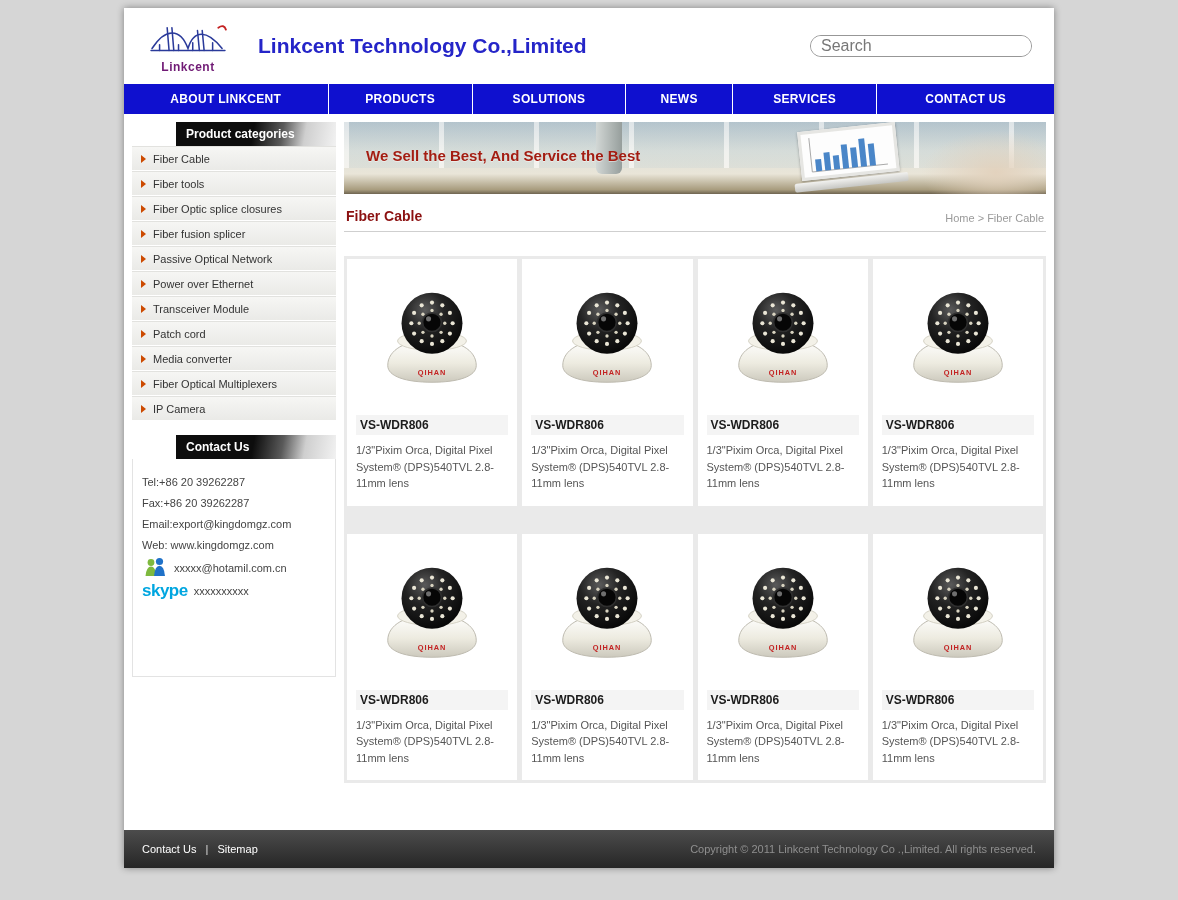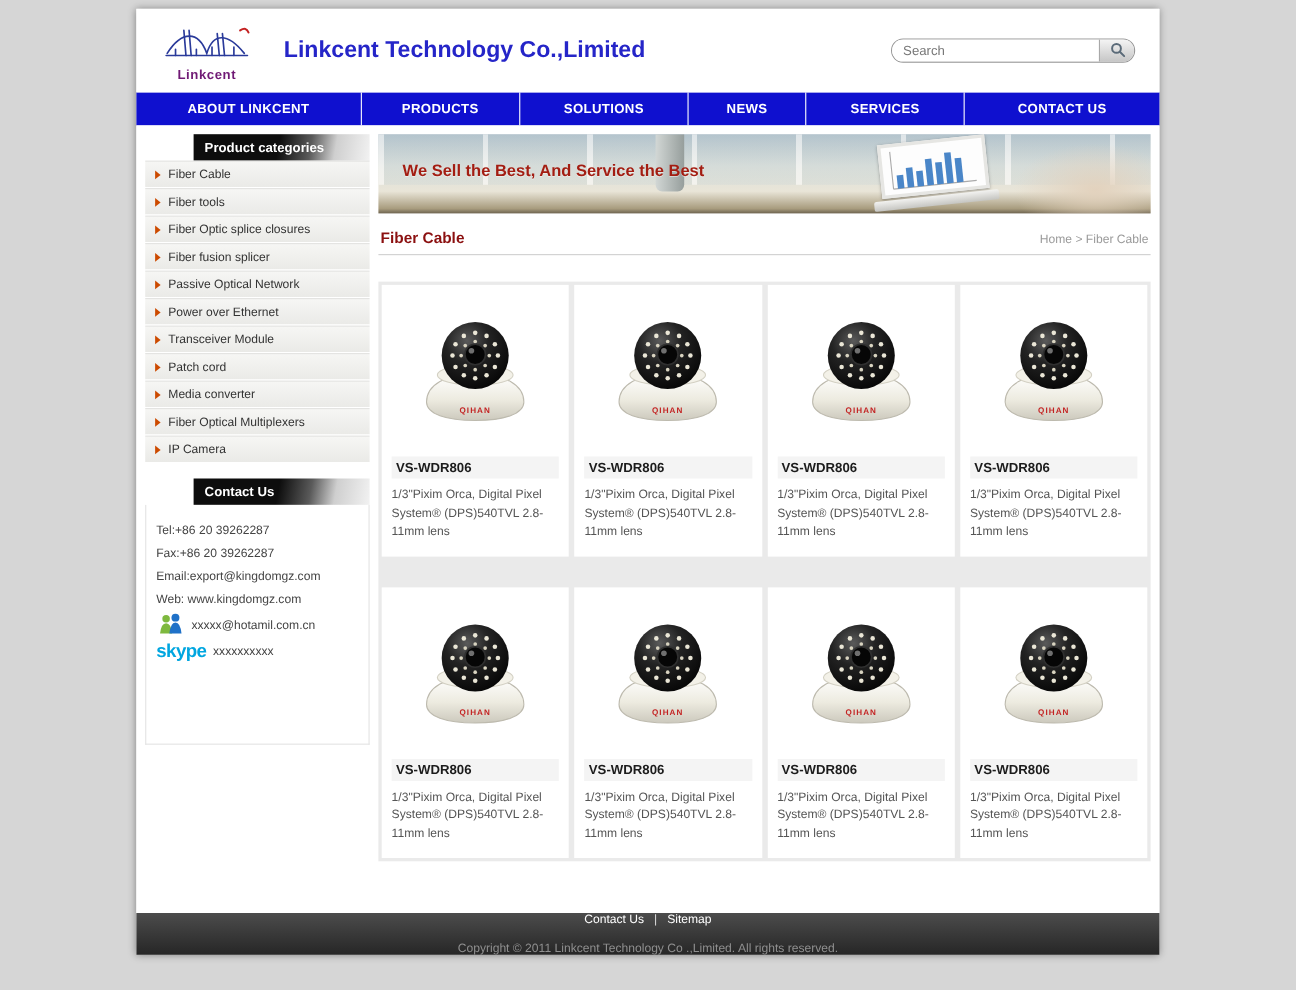--- a/index.html
+++ b/index.html
@@ -13,21 +13,21 @@
     background: #fff;
     box-shadow: 0 0 7px rgba(0,0,0,.4);
   }
 
   
   .header { display: flex; align-items: center; height: 76px; background: #fff; position: relative; }
   .logo { width: 128px; text-align: center; padding-top: 4px; cursor: pointer; }
   .logo-text { display: block; color: #701a75; font-weight: bold; font-size: 12px; letter-spacing: .5px; margin-top: -2px; }
   .company-name { margin-left: 6px; color: #2525c8; font-size: 21px; font-weight: bold; }
   .search-wrap { margin-left: auto; margin-right: 22px; display: flex; align-items: stretch; width: 222px; height: 22px; border: 1px solid #979797; border-radius: 12px; overflow: hidden; background: #fff; }
-  .search-input { flex: 1; border: none; outline: none; padding: 0 10px; font-size: 12px; color: #444; font-family: "Liberation Sans", sans-serif; }
+  .search-input { flex: 1; border: none; outline: none; padding: 0 10px; font-size: 16px; color: #444; font-family: "Liberation Sans", sans-serif; }
   .search-input::placeholder { color: #777; }
   .search-btn { width: 32px; border: none; border-left: 1px solid #a8a8a8; background: linear-gradient(180deg, #f4f4f4, #c6c6c6); cursor: pointer; display: flex; align-items: center; justify-content: center; }
 
   
   .navbar { display: flex; height: 30px; background: #0f10cf; }
   .nav-item { display: flex; align-items: center; justify-content: center; color: #fff; font-size: 12px; font-weight: bold; letter-spacing: .3px; border-right: 1px solid #fff; cursor: pointer; }
   .nav-item:nth-of-type(1) { width: 22%; }
   .nav-item:nth-of-type(2) { width: 15.5%; }
   .nav-item:nth-of-type(3) { width: 16.5%; }
   .nav-item:nth-of-type(4) { width: 11.5%; }
@@ -71,21 +71,21 @@
   .breadcrumb .crumb-home { cursor: pointer; }
 
   .products { margin-top: 24px; background: #eaeaea; padding: 3px; }
   .grid { display: grid; grid-template-columns: repeat(4, 1fr); column-gap: 5px; row-gap: 28px; }
   .product-card { background: #fff; padding: 8px 9px 14px; }
   .product-image { height: 142px; display: flex; align-items: center; justify-content: center; cursor: pointer; }
   .product-name { display: block; font-size: 12px; font-weight: bold; color: #1c1c1c; background: #f4f4f4; padding: 3px 4px; margin-top: 6px; cursor: pointer; }
   .product-desc { font-size: 11px; color: #555; line-height: 1.5; margin-top: 7px; }
 
   
-  .footer { height: 38px; display: flex; align-items: center; justify-content: space-between; padding: 0 18px; background: linear-gradient(180deg, #4c4c4c, #262626); flex-direction: column; }
+  .footer { height: 38px; display: flex; align-items: center; justify-content: space-between; padding: 0 18px; background: linear-gradient(180deg, #4c4c4c, #262626); }
   .footer-left { font-size: 11px; color: #fff; }
   .footer-link { cursor: pointer; }
   .footer-sep { margin: 0 6px; color: #ddd; }
   .copyright { font-size: 11px; color: #8f8f8f; }
 </style>
 </head>
 <body>
 
 <div class="page">
 

